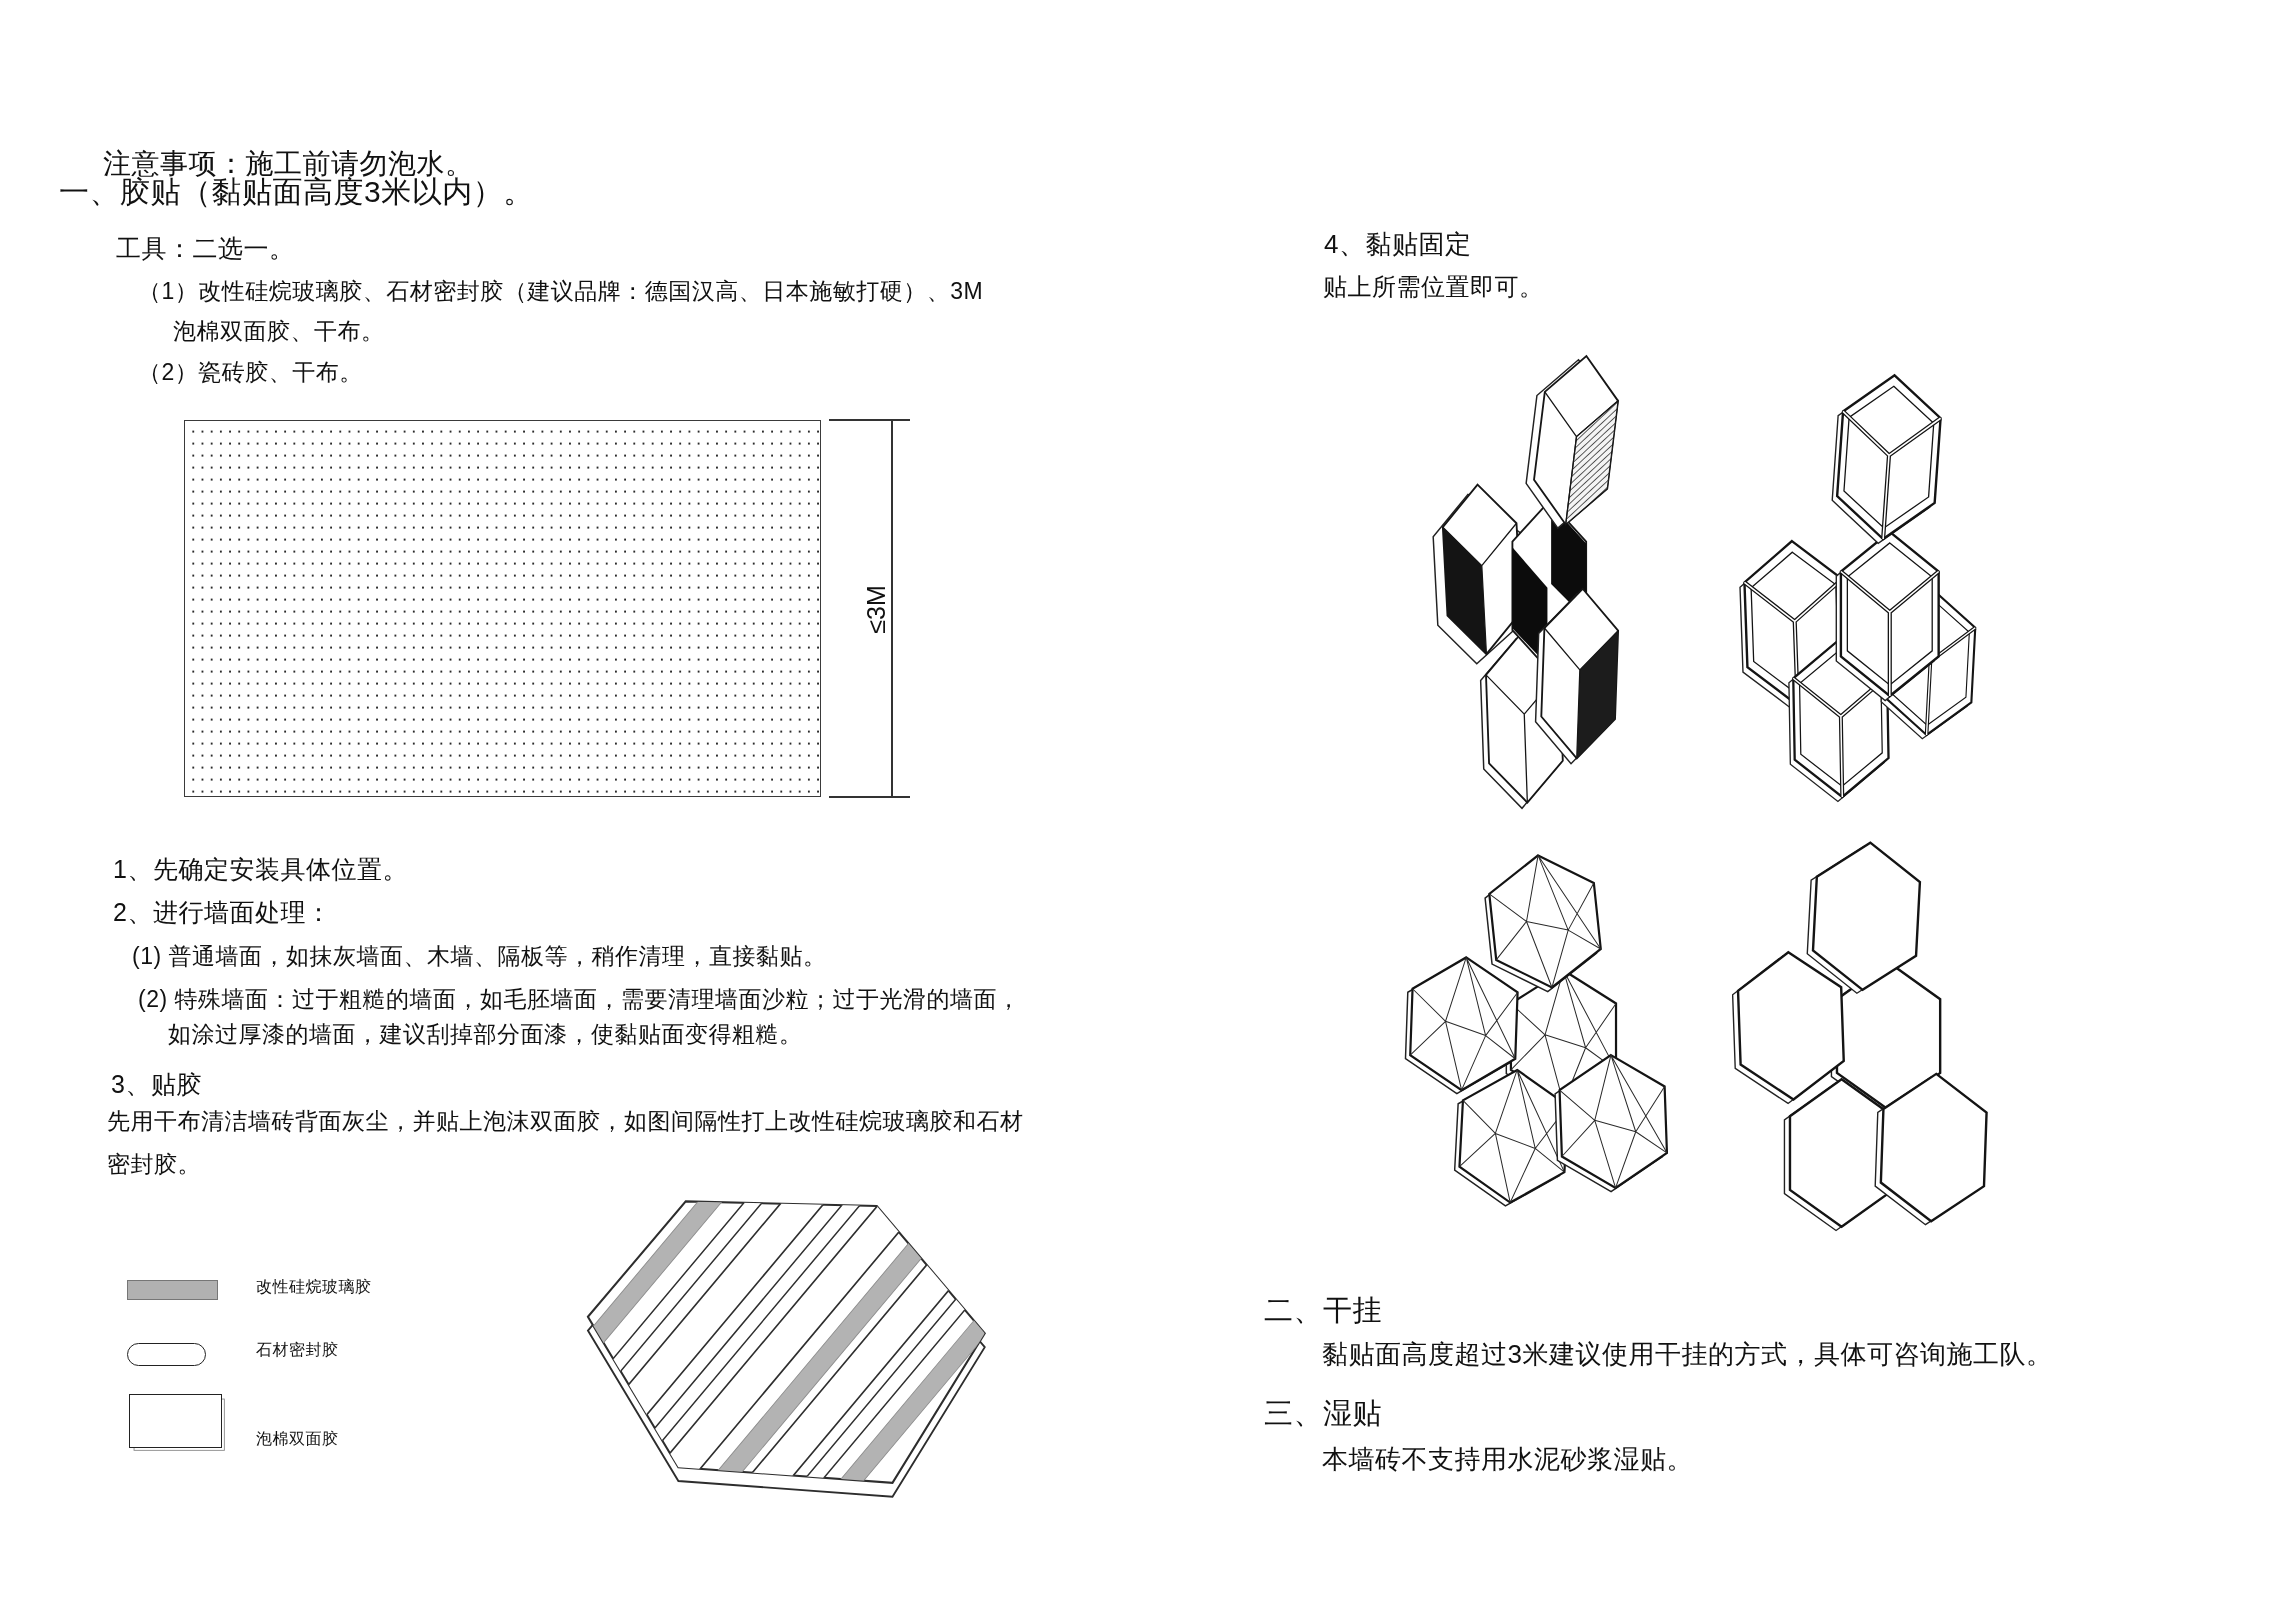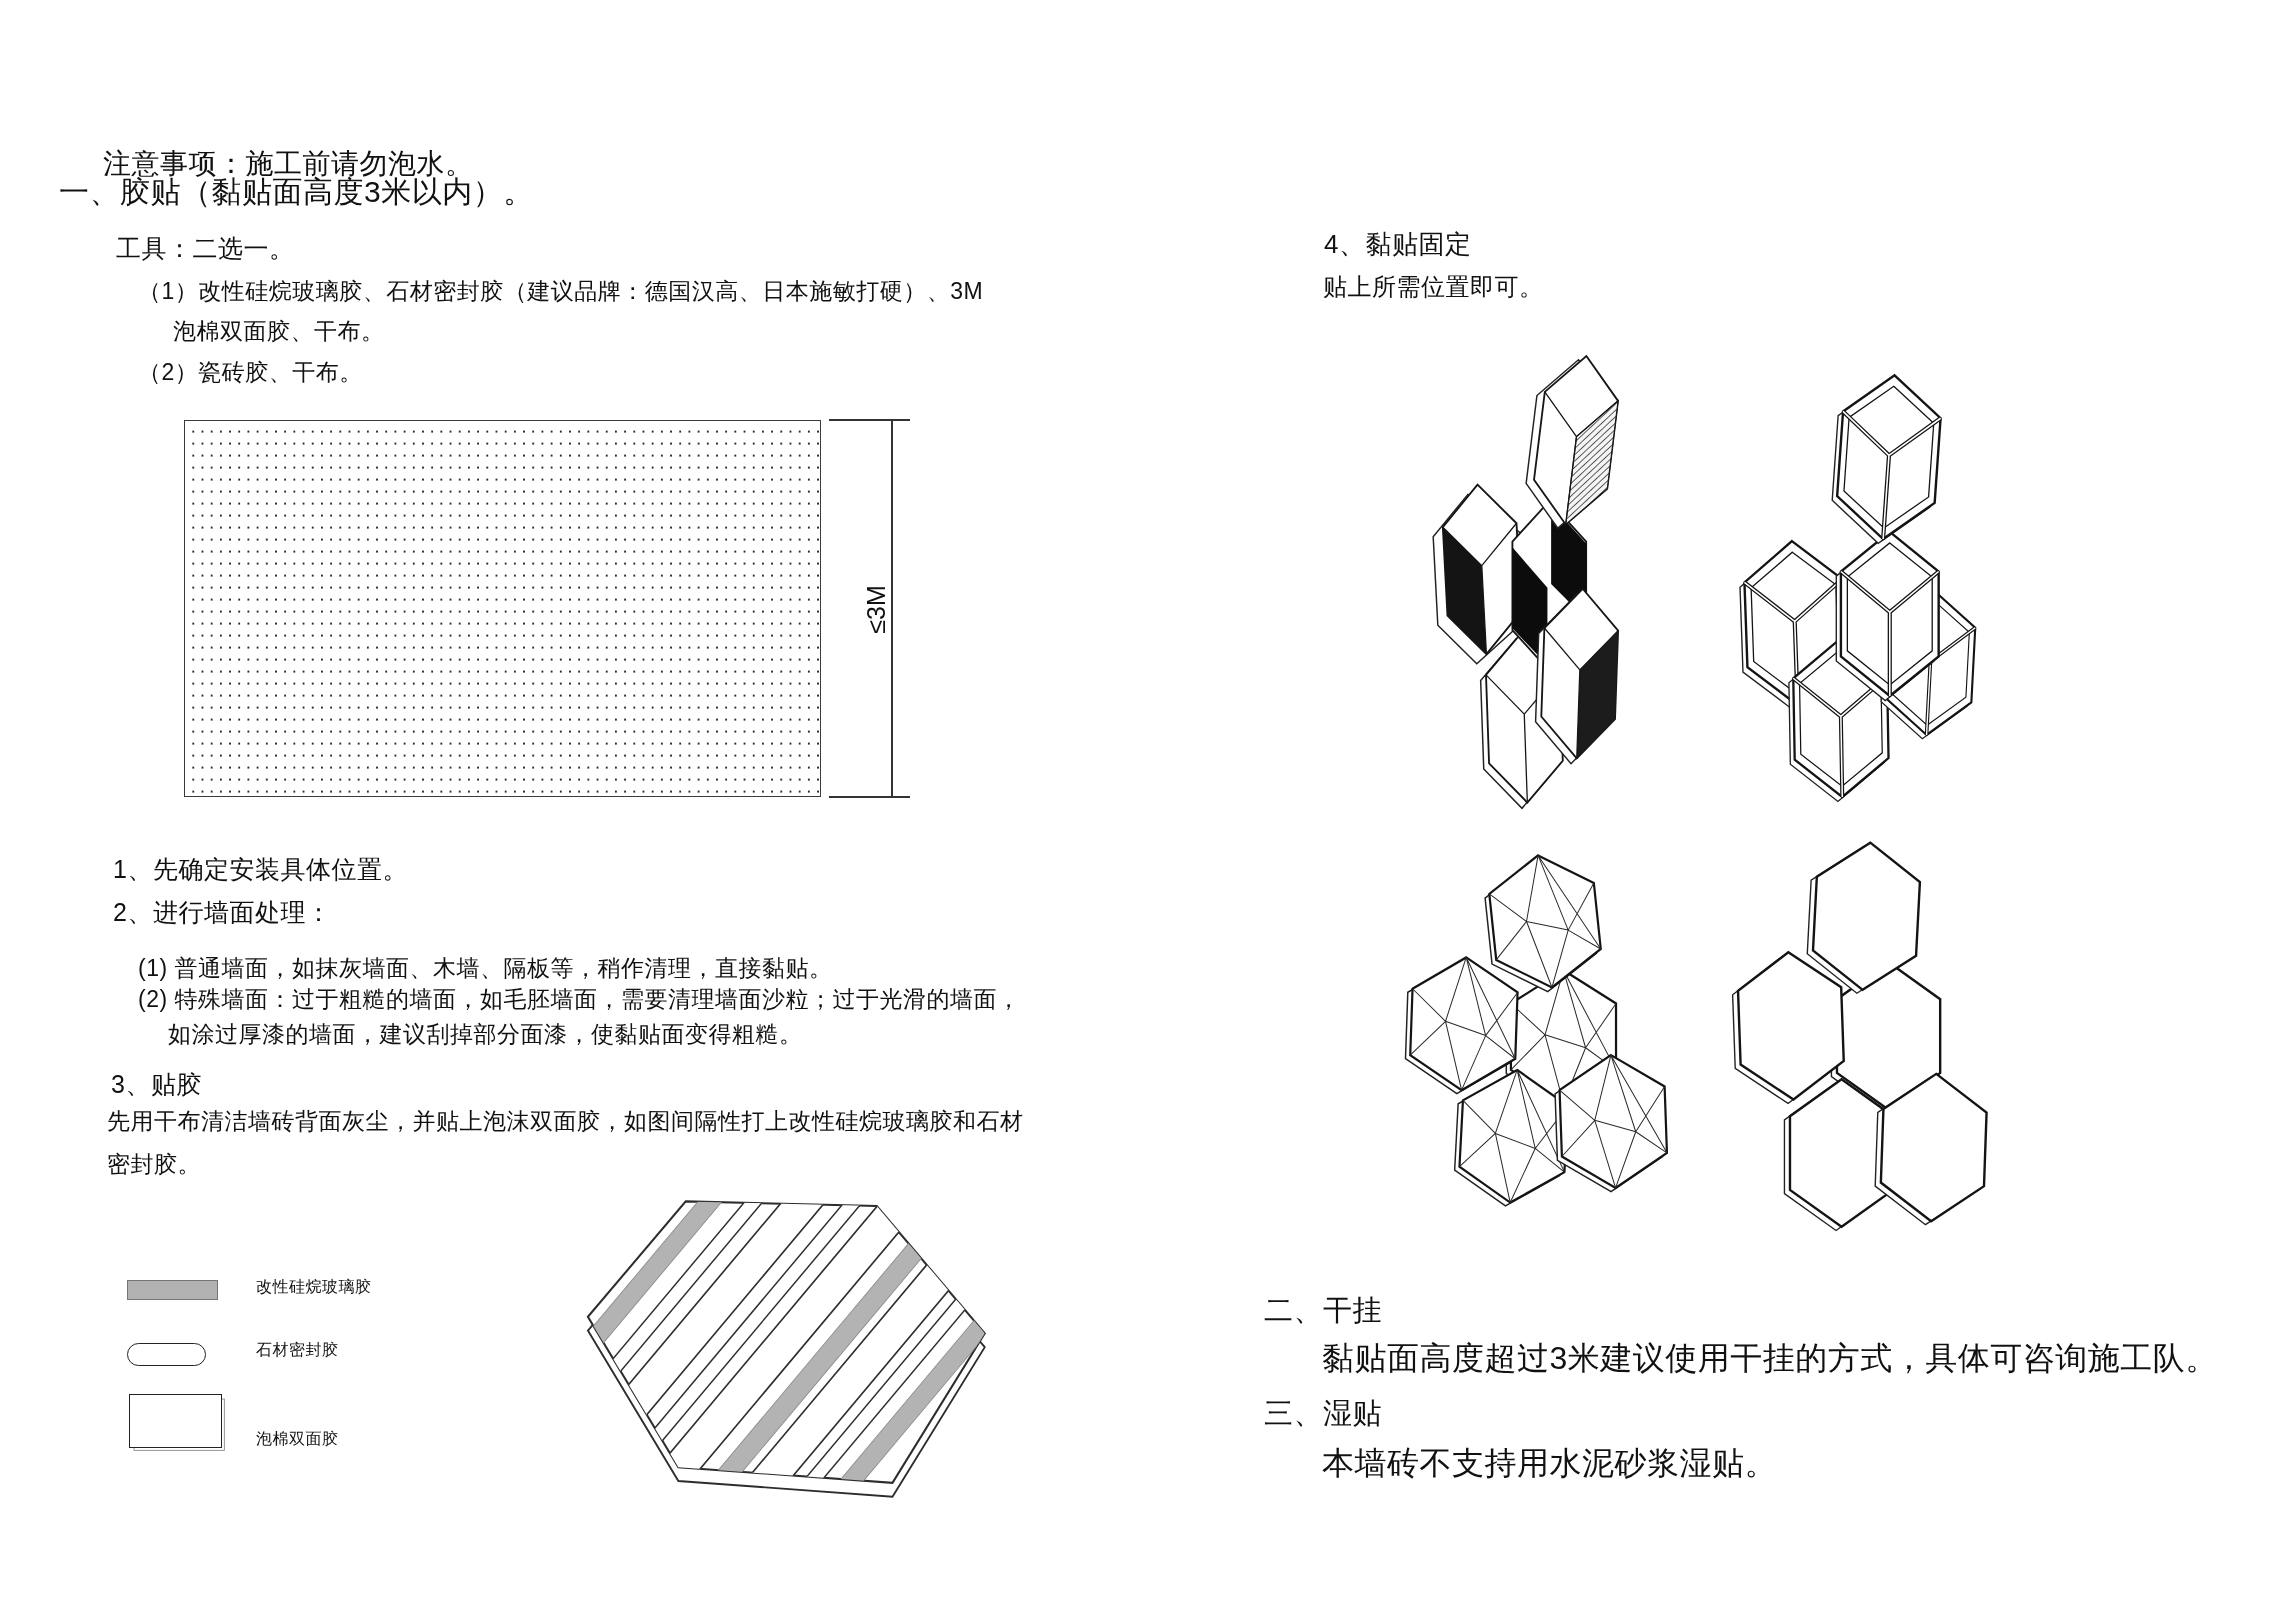--- a/index.html
+++ b/index.html
@@ -9,21 +9,21 @@
     color:#111;overflow:hidden;
   }
   .txt{position:absolute;white-space:pre;line-height:1.15;font-weight:500;letter-spacing:0.5px;}
   .h1{font-size:28px;margin-top:31px;}
   .h0{font-size:30px;}
   .h2{font-size:25px;}
   .body{font-size:23px;}
   .h3{font-size:26px;}
   .b3{font-size:24px;}
   .hs{font-size:29px;}
-  .bs{font-size:32px;}
+  .bs{font-size:26px;}
   .legend-label{font-size:16px;}
 
   .wall-area{
     position:absolute;left:184px;top:420px;width:637px;height:377px;
     border:1.8px solid #3a3a3a;box-sizing:border-box;background:#fff;
     background-image:radial-gradient(circle,#2a2a2a 1.1px,transparent 1.2px);
     background-size:9.2px 12px;background-position:3.7px 4.6px;
   }
   .dim-ext{position:absolute;height:1.8px;background:#333;}
   .dim-vline{position:absolute;width:1.8px;background:#333;}
@@ -57,21 +57,21 @@
 <div class="txt body" style="left:138px;top:359px;">（2）瓷砖胶、干布。</div>
 
 <div class="wall-area"></div>
 <div class="dim-ext" style="left:829px;top:419px;width:81px;"></div>
 <div class="dim-ext" style="left:829px;top:796px;width:81px;"></div>
 <div class="dim-vline" style="left:891px;top:419px;height:378px;"></div>
 <div class="dim-label">≤3M</div>
 
 <div class="txt h2" style="left:113px;top:855px;">1、先确定安装具体位置。</div>
 <div class="txt h2" style="left:113px;top:898px;">2、进行墙面处理：</div>
-<div class="txt body" style="left:138px;top:943px;margin-top:12px;">(1) 普通墙面，如抹灰墙面、木墙、隔板等，稍作清理，直接黏贴。</div>
+<div class="txt body" style="left:132px;top:943px;">(1) 普通墙面，如抹灰墙面、木墙、隔板等，稍作清理，直接黏贴。</div>
 <div class="txt body" style="left:138px;top:986px;text-align:right;">(2) 特殊墙面：过于粗糙的墙面，如毛胚墙面，需要清理墙面沙粒；过于光滑的墙面，</div>
 <div class="txt body" style="left:168px;top:1021px;">如涂过厚漆的墙面，建议刮掉部分面漆，使黏贴面变得粗糙。</div>
 <div class="txt h2" style="left:111px;top:1070px;">3、贴胶</div>
 <div class="txt body" style="left:107px;top:1108px;">先用干布清洁墙砖背面灰尘，并贴上泡沫双面胶，如图间隔性打上改性硅烷玻璃胶和石材</div>
 <div class="txt body" style="left:107px;top:1151px;">密封胶。</div>
 
 <div>
   <div class="swatch-gray"></div>
   <div class="txt legend-label" style="left:256px;top:1278px;">改性硅烷玻璃胶</div>
   <div class="swatch-pill"></div>

